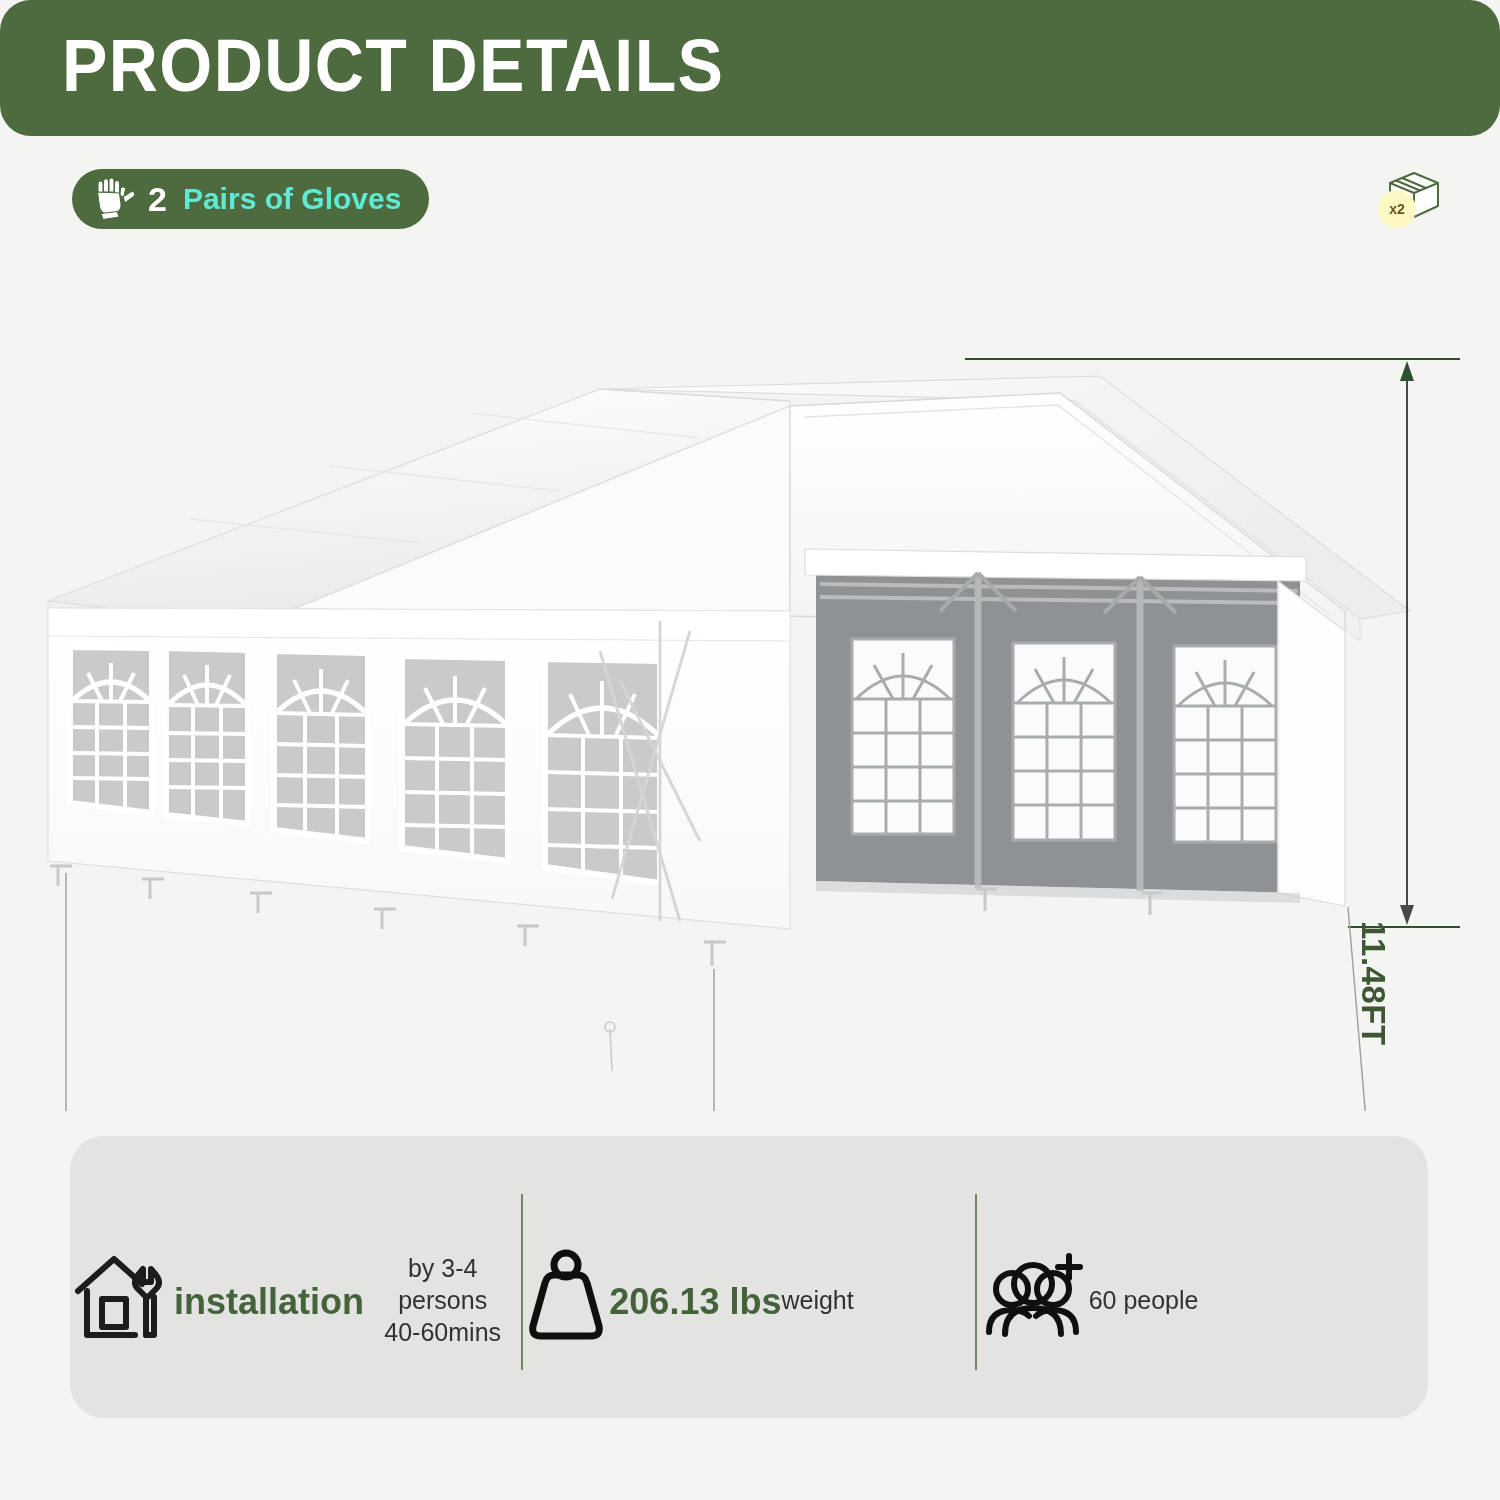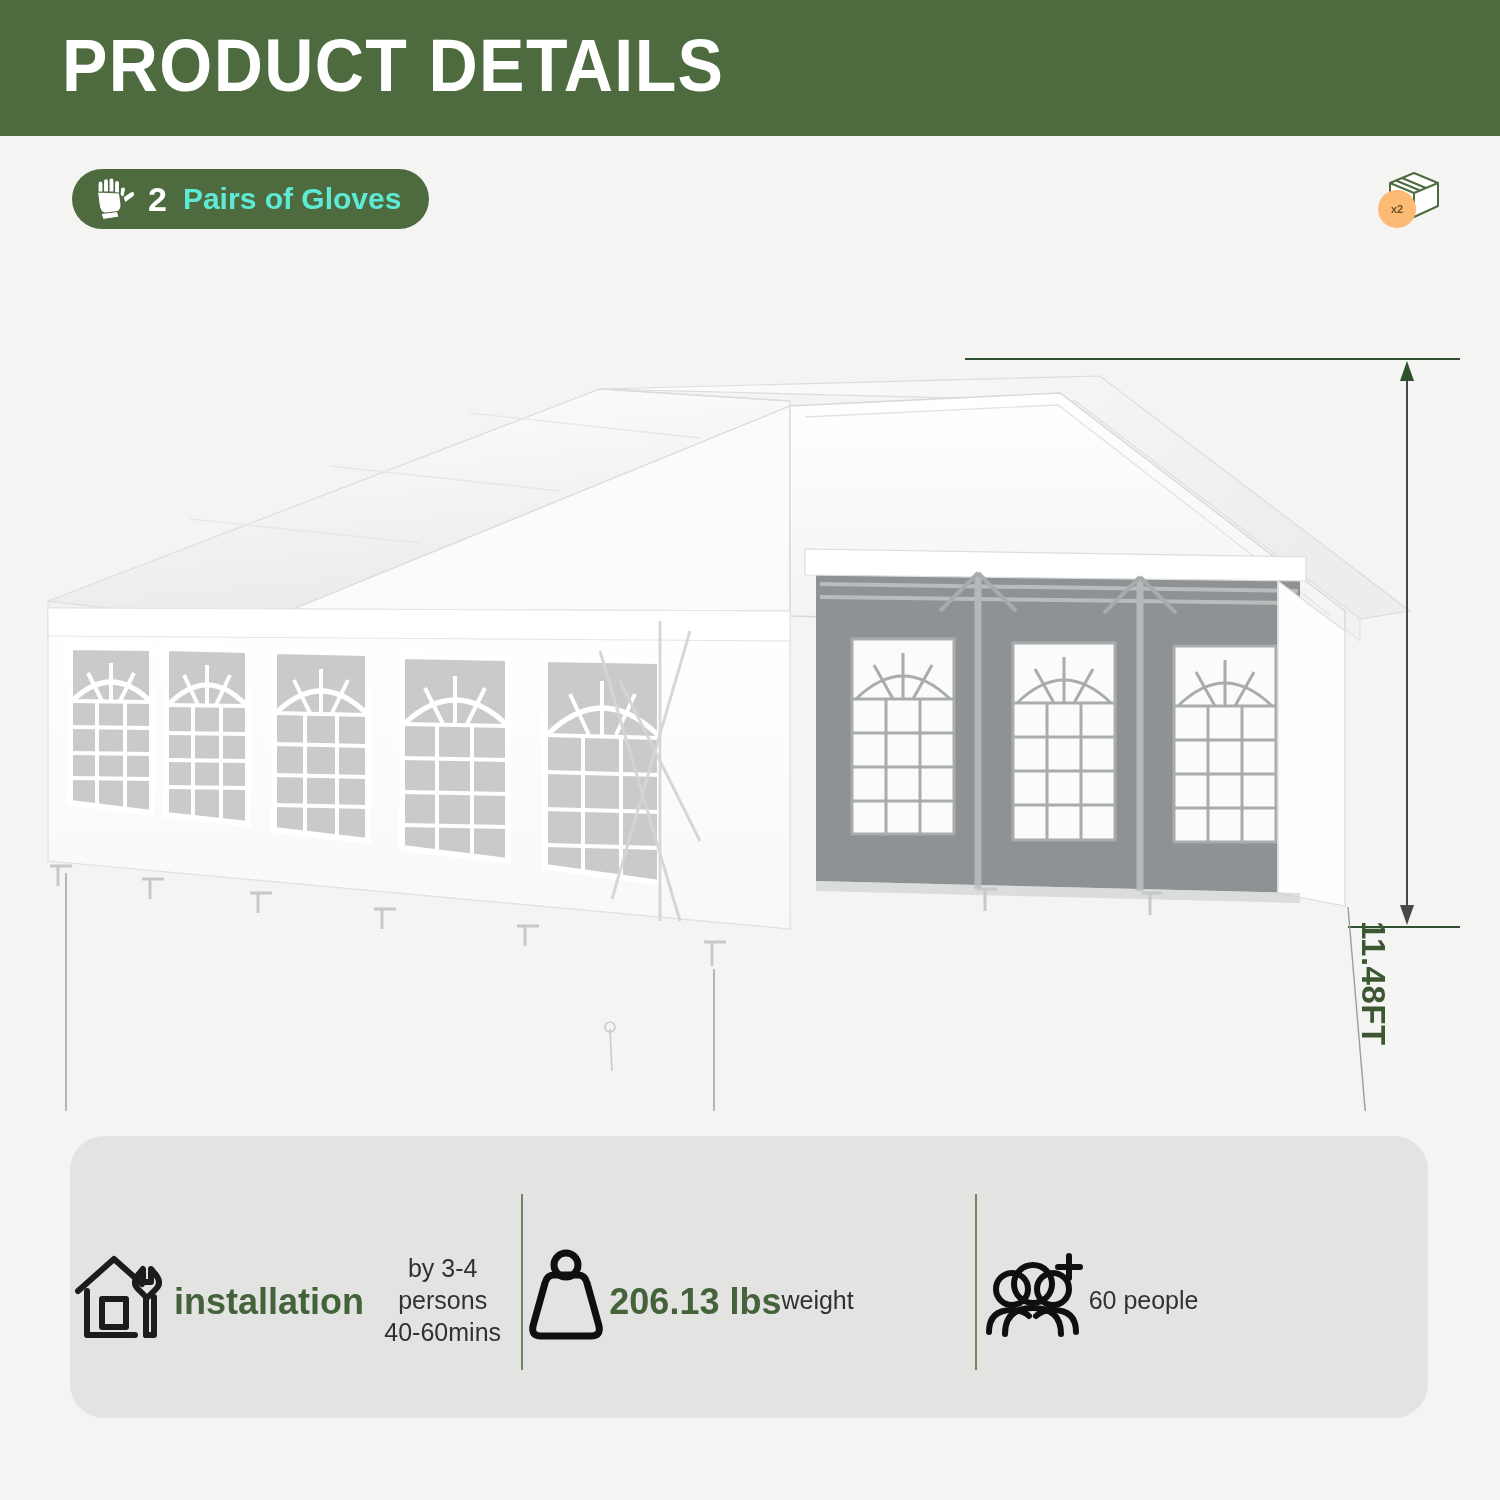--- a/index.html
+++ b/index.html
@@ -20,20 +20,21 @@
     position: absolute;
     left: 0; top: 0;
     width: 1500px;
     height: 136px;
     background: #4d6b3f;
     display: flex;
     align-items: center;
     justify-content: space-between;
     box-sizing: border-box;
     padding: 0 62px 0 62px;
+    border-radius: 31px;
   }
   .page-title {
     color: #ffffff;
     font-size: 74px;
     font-weight: 700;
     letter-spacing: 1.5px;
     transform: scaleX(0.92);
     transform-origin: left center;
     line-height: 1;
     margin-top: -4px;
@@ -92,26 +93,26 @@
     align-items: center;
     gap: 16px;
   }
   .boxes-icon-wrap { position: relative; width: 64px; height: 58px; flex:none; }
   .boxes-icon { position:absolute; left: 8px; top: 0; width: 56px; height: 52px; }
   .x2-bubble {
     position: absolute;
     left: 0; top: 20px;
     width: 38px; height: 38px;
     border-radius: 50%;
-    background: #fdba74;
+    background: #fef9c3;
     display: flex;
     align-items: center;
     justify-content: center;
     color: #6a5224;
-    font-size: 11px;
+    font-size: 14px;
     font-weight: 700;
   }
   .boxes-text {
     color: #4d6b3f;
     font-size: 35px;
     font-weight: 700;
     letter-spacing: 0.5px;
     line-height: 1;
     white-space: nowrap;
   }

